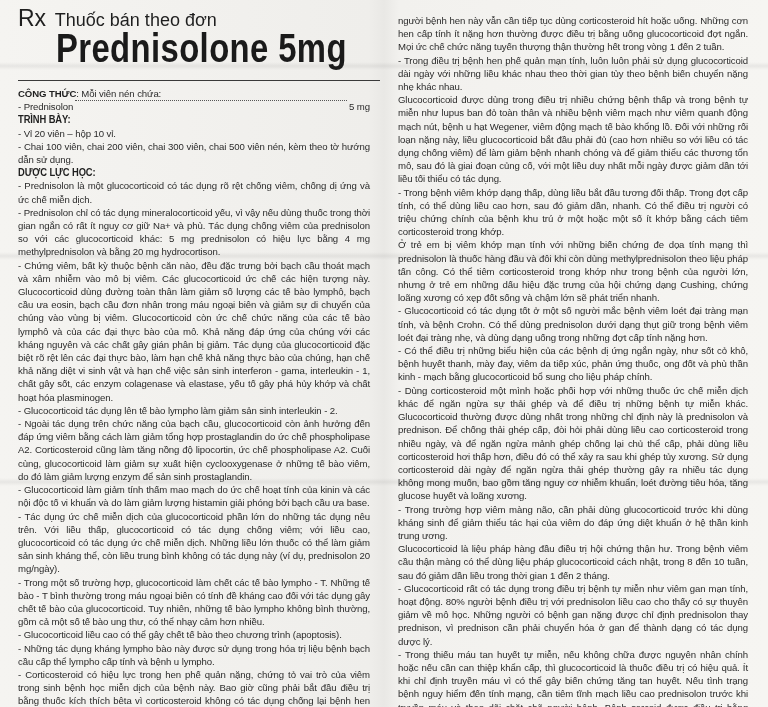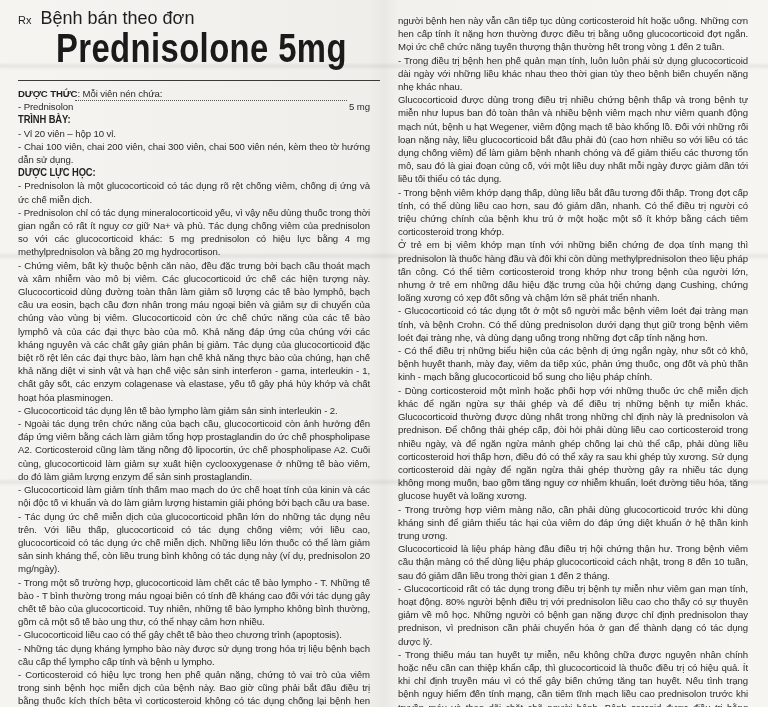--- a/index.html
+++ b/index.html
@@ -23,21 +23,21 @@
     font-size:9.6px; line-height:13.2px;
     text-align:justify;
     letter-spacing:-0.1px;
   }
   .col-left { left:18px; width:352px; }
   .col-right { left:398px; width:350px; top:14px; }
   .rx {
     font-size:18px; line-height:20px; margin-top:8px;
     color:#1f1f1f; letter-spacing:0;
   }
-  .rx .rx-mark { font-size:11px; margin-right:4px; }
+  .rx .rx-mark { font-size:23px; margin-right:4px; }
   .title {
     font-family:"Liberation Sans", sans-serif;
     font-weight:bold; font-size:40px; line-height:40px;
     color:#1a1a1a; margin:-2px 0 0 38px;
     transform:scaleX(0.82); transform-origin:left center;
     letter-spacing:0.5px; white-space:nowrap;
   }
   .rule {
     height:0; border-top:1.6px solid #3a3a3a;
     margin:12px 0 6px 0; width:362px;
@@ -57,27 +57,27 @@
 <body>
 
 <div class="page">
   <div class="crease" style="top:62px;"></div>
   <div class="crease" style="top:252px;"></div>
   <div class="crease" style="top:478px;"></div>
 
   <div class="col col-left">
     <div class="rx">
       <span class="rx-mark">Rx</span>
-      <span>Bệnh bán theo đơn</span>
+      <span>Thuốc bán theo đơn</span>
     </div>
     <div class="title">Prednisolone 5mg</div>
     <div class="rule"></div>
 
     <p>
-      <span class="sec-inline">DƯỢC THỨC</span><span>: Mỗi viên nén chứa:</span>
+      <span class="sec-inline">CÔNG THỨC</span><span>: Mỗi viên nén chứa:</span>
     </p>
     <div class="dotrow">
       <span class="lbl">- Prednisolon</span>
       <span class="dots"></span>
       <span class="val">5 mg</span>
     </div>
 
     <div class="sec">TRÌNH BÀY:</div>
     <p>- Vỉ 20 viên – hộp 10 vỉ.</p>
     <p>- Chai 100 viên, chai 200 viên, chai 300 viên, chai 500 viên nén, kèm theo tờ hướng dẫn sử dụng.</p>

